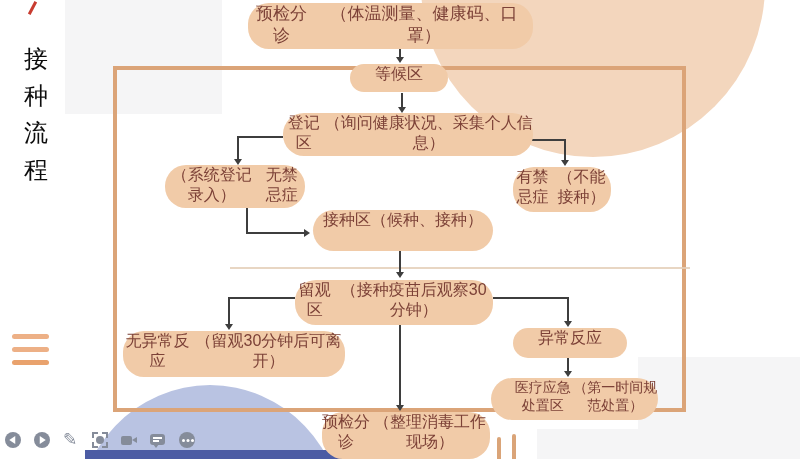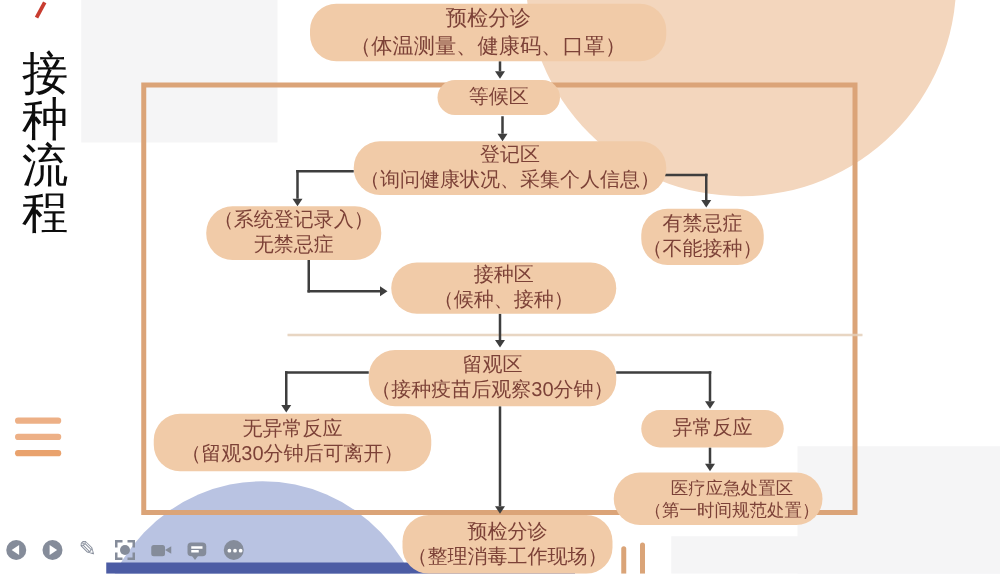--- a/index.html
+++ b/index.html
@@ -10,25 +10,25 @@
   .gray-rect{background:#f5f5f6;}
   .circle-tr{left:421px;top:-187px;width:344px;height:344px;border-radius:50%;background:#f3d6bd;}
   .dome{left:76px;top:385px;width:268px;height:280px;border-radius:50%;background:#b9c3e2;}
   .bluebar{left:85px;top:450px;width:375px;height:9px;background:#4c5ca4;z-index:1;}
   .frame{position:absolute;left:113px;top:66px;width:565px;height:338px;border:4px solid #dba478;z-index:1;}
   .divider{position:absolute;left:230px;top:267px;width:460px;height:2px;background:#e4cfb8;opacity:.85;z-index:1;}
   .redtick{position:absolute;left:31px;top:1px;width:3px;height:14px;background:#c83c30;transform:rotate(28deg);z-index:3;}
   .hline{position:absolute;left:12px;width:37px;height:5px;border-radius:3px;background:#edb086;z-index:1;}
   .vbar{position:absolute;width:4px;background:#daa478;border-radius:2px 2px 0 0;z-index:1;}
   
-  .title{position:absolute;left:14px;top:40px;width:44px;font-size:37px;line-height:37px;
+  .title{position:absolute;left:14px;top:40px;width:44px;font-size:24px;line-height:37px;
          font-weight:500;color:#0d0d0d;word-break:break-all;text-align:center;z-index:3;}
   
   .box{position:absolute;background:#f1cba8;border-radius:21px;color:#7c4137;text-align:center;
-       display:flex;flex-direction:column;justify-content:center;z-index:3;font-size:16px;line-height:20px;}
+       display:flex;justify-content:center;z-index:3;font-size:16px;line-height:20px;}
   .box.big{font-size:17px;line-height:22px;}
   .box.small{font-size:14px;line-height:18px;padding-left:22px;}
   
   .cv{position:absolute;width:2px;background:#3e3e3e;z-index:2;}
   .ch{position:absolute;height:2px;background:#3e3e3e;z-index:2;}
   .ad::after{content:'';position:absolute;left:-3px;bottom:-6px;
              border-left:4px solid transparent;border-right:4px solid transparent;border-top:6px solid #3e3e3e;}
   .ar::after{content:'';position:absolute;top:-3px;right:-6px;
              border-top:4px solid transparent;border-bottom:4px solid transparent;border-left:6px solid #3e3e3e;}
   

